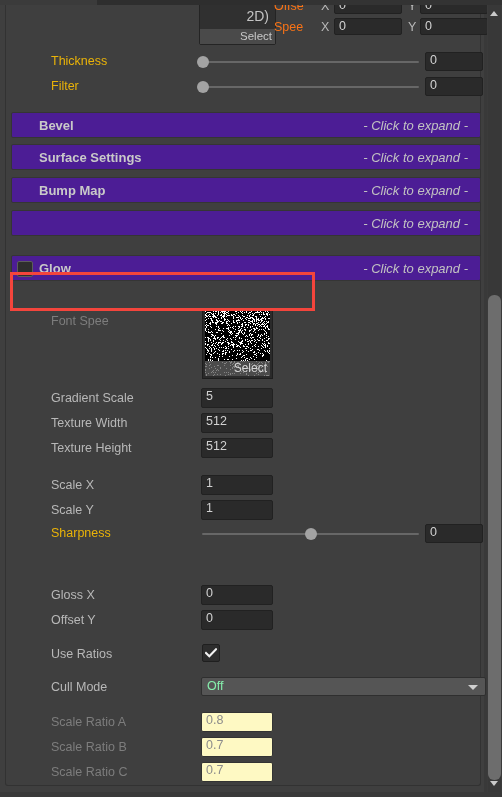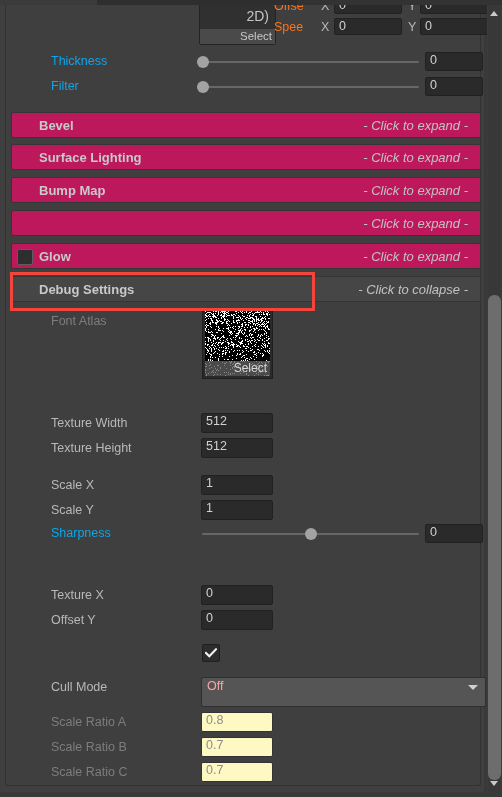--- a/index.html
+++ b/index.html
@@ -34,28 +34,28 @@
   .ovrow .xl{position:absolute;left:47px;top:2px;color:#b8b8b8;}
   .ovrow .yl{position:absolute;left:134px;top:2px;color:#b8b8b8;}
   .ovrow .fx{position:absolute;left:60px;top:0;width:68px;height:17px;}
   .ovrow .fy{position:absolute;left:146px;top:0;width:68px;height:17px;}
 
   .fld{background:#2a2a2a;border:1px solid #212121;border-radius:2px;box-sizing:border-box;
      color:#d2d2d2;font-size:12.5px;padding:0 4px;line-height:15px;overflow:hidden;white-space:nowrap;}
 
   
   .srow{position:absolute;left:0;width:484px;height:22px;}
-  .srow .lab{position:absolute;left:45px;top:3px;color:#0ea5e9;}
+  .srow .lab{position:absolute;left:45px;top:3px;color:#eab308;}
   .track{position:absolute;left:196px;top:10px;width:217px;height:2px;background:#676767;border-radius:1px;}
   .thumb{position:absolute;top:5px;width:12px;height:12px;border-radius:50%;background:#a3a3a3;}
   .srow .num{position:absolute;left:419px;top:1px;width:58px;height:19px;}
 
   
   .fold{position:absolute;left:5px;width:470px;height:26px;
-     background:#be185d;border:1px solid #353535;border-radius:2px;box-sizing:border-box;}
+     background:#4c1d95;border:1px solid #353535;border-radius:2px;box-sizing:border-box;}
   .fold .title{position:absolute;left:27px;top:5px;font-weight:bold;font-size:13px;color:#c9c9c9;}
   .fold .hint{position:absolute;right:12px;top:5px;font-style:italic;font-size:13px;color:#c2c2c2;}
   .fold .chk{position:absolute;left:5px;top:5px;width:14px;height:14px;
      background:#2e2e2e;border:1px solid #5d5d5d;border-radius:2px;}
   .fold.open{background:#464646;}
 
   
   .hilite{position:absolute;left:10px;top:272px;width:305px;height:39px;
      border:3px solid #f4453c;box-sizing:border-box;z-index:40;pointer-events:none;}
 
@@ -73,22 +73,22 @@
   .tex svg{display:block;}
   .texsel{position:absolute;left:2px;right:2px;bottom:2px;height:15px;background:rgba(96,96,96,.78);
      color:#d6d6d6;font-size:12px;line-height:15px;text-align:right;padding-right:3px;box-sizing:border-box;}
 
   
   .cbox{position:absolute;left:196px;top:639px;width:16px;height:16px;background:#2d2d2d;
      border:1px solid #1f1f1f;border-radius:2px;}
   .cbox svg{position:absolute;left:2px;top:3px;}
 
   
-  .dd{position:absolute;left:195px;top:672px;width:285px;height:30px;background:#555555;
-     border:1px solid #2f2f2f;border-radius:2px;box-sizing:border-box;color:#fca5a5;font-size:12.5px;}
+  .dd{position:absolute;left:195px;top:672px;width:285px;height:19px;background:#555555;
+     border:1px solid #2f2f2f;border-radius:2px;box-sizing:border-box;color:#86efac;font-size:12.5px;}
   .dd .ddv{position:absolute;left:5px;top:1px;}
   .dd .arw{position:absolute;right:7px;top:7px;width:0;height:0;
      border-left:5px solid transparent;border-right:5px solid transparent;border-top:5px solid #cfcfcf;}
 
   
   .sbar{position:absolute;right:0;top:5px;width:15px;height:787px;background:#3b3b3b;}
   .sbtrack{position:absolute;left:1px;top:0;width:13px;height:787px;background:#383838;}
   .sbthumb{position:absolute;left:1px;top:290px;width:13px;height:485px;background:#6d6d6d;border-radius:6px;}
   .sbup{position:absolute;left:3px;top:6px;width:0;height:0;
      border-left:4.5px solid transparent;border-right:4.5px solid transparent;border-bottom:5px solid #c9c9c9;}
@@ -146,62 +146,62 @@
         </div>
         <div class="fld num">0</div>
       </div>
 
       <div class="fold" style="top:107px">
         <div class="title">Bevel</div>
         <div class="hint">- Click to expand -</div>
       </div>
 
       <div class="fold" style="top:139px">
-        <div class="title">Surface Lighting</div>
+        <div class="title">Surface Settings</div>
         <div class="hint">- Click to expand -</div>
       </div>
 
       <div class="fold" style="top:172px">
         <div class="title">Bump Map</div>
         <div class="hint">- Click to expand -</div>
       </div>
 
       <div class="fold" style="top:205px">
         <div class="hint">- Click to expand -</div>
       </div>
 
-      <div class="fold" style="top:238px">
+      <div class="fold" style="top:250px">
         <div class="chk"></div>
         <div class="title">Glow</div>
         <div class="hint">- Click to expand -</div>
       </div>
 
-      <div class="fold open" style="top:271px">
-        <div class="title">Debug Settings</div>
-        <div class="hint">- Click to collapse -</div>
-      </div>
 
       <div class="row" style="top:305px">
-        <div class="lab" style="color:#7d7d7d">Font Atlas</div>
+        <div class="lab" style="color:#7d7d7d">Font Spee</div>
       </div>
       <div class="texwrap">
         <div class="tex">
           <svg width="65" height="65" viewBox="0 0 65 65" aria-hidden="true">
             <rect width="65" height="65" fill="#000"></rect>
             <g fill="#ffffff">
               
             </g>
             <g id="noise" fill="#fff">
                 <path d="M0 0h1v1h-1zM8 0h1v1h-1zM10 0h1v1h-1zM11 0h1v1h-1zM13 0h1v1h-1zM16 0h1v1h-1zM17 0h1v1h-1zM18 0h1v1h-1zM19 0h1v1h-1zM20 0h1v1h-1zM23 0h1v1h-1zM30 0h1v1h-1zM31 0h1v1h-1zM35 0h1v1h-1zM37 0h1v1h-1zM41 0h1v1h-1zM46 0h1v1h-1zM52 0h1v1h-1zM55 0h1v1h-1zM60 0h1v1h-1zM62 0h1v1h-1zM2 1h1v1h-1zM3 1h1v1h-1zM4 1h1v1h-1zM5 1h1v1h-1zM13 1h1v1h-1zM15 1h1v1h-1zM17 1h1v1h-1zM19 1h1v1h-1zM21 1h1v1h-1zM22 1h1v1h-1zM33 1h1v1h-1zM36 1h1v1h-1zM39 1h1v1h-1zM41 1h1v1h-1zM44 1h1v1h-1zM45 1h1v1h-1zM50 1h1v1h-1zM51 1h1v1h-1zM52 1h1v1h-1zM53 1h1v1h-1zM54 1h1v1h-1zM56 1h1v1h-1zM58 1h1v1h-1zM63 1h1v1h-1zM1 2h1v1h-1zM6 2h1v1h-1zM8 2h1v1h-1zM10 2h1v1h-1zM13 2h1v1h-1zM18 2h1v1h-1zM19 2h1v1h-1zM20 2h1v1h-1zM23 2h1v1h-1zM31 2h1v1h-1zM37 2h1v1h-1zM43 2h1v1h-1zM47 2h1v1h-1zM49 2h1v1h-1zM58 2h1v1h-1zM61 2h1v1h-1zM62 2h1v1h-1zM0 3h1v1h-1zM4 3h1v1h-1zM7 3h1v1h-1zM8 3h1v1h-1zM13 3h1v1h-1zM16 3h1v1h-1zM19 3h1v1h-1zM21 3h1v1h-1zM26 3h1v1h-1zM28 3h1v1h-1zM29 3h1v1h-1zM45 3h1v1h-1zM48 3h1v1h-1zM54 3h1v1h-1zM56 3h1v1h-1zM58 3h1v1h-1zM59 3h1v1h-1zM61 3h1v1h-1zM62 3h1v1h-1zM64 3h1v1h-1zM0 4h1v1h-1zM1 4h1v1h-1zM3 4h1v1h-1zM8 4h1v1h-1zM9 4h1v1h-1zM12 4h1v1h-1zM15 4h1v1h-1zM16 4h1v1h-1zM18 4h1v1h-1zM19 4h1v1h-1zM22 4h1v1h-1zM23 4h1v1h-1zM24 4h1v1h-1zM26 4h1v1h-1zM27 4h1v1h-1zM30 4h1v1h-1zM33 4h1v1h-1zM37 4h1v1h-1zM42 4h1v1h-1zM44 4h1v1h-1zM47 4h1v1h-1zM48 4h1v1h-1zM62 4h1v1h-1zM1 5h1v1h-1zM2 5h1v1h-1zM4 5h1v1h-1zM5 5h1v1h-1zM7 5h1v1h-1zM8 5h1v1h-1zM9 5h1v1h-1zM10 5h1v1h-1zM17 5h1v1h-1zM18 5h1v1h-1zM19 5h1v1h-1zM21 5h1v1h-1zM28 5h1v1h-1zM34 5h1v1h-1zM38 5h1v1h-1zM39 5h1v1h-1zM44 5h1v1h-1zM50 5h1v1h-1zM51 5h1v1h-1zM55 5h1v1h-1zM60 5h1v1h-1zM0 6h1v1h-1zM8 6h1v1h-1zM10 6h1v1h-1zM11 6h1v1h-1zM16 6h1v1h-1zM18 6h1v1h-1zM28 6h1v1h-1zM31 6h1v1h-1zM32 6h1v1h-1zM33 6h1v1h-1zM35 6h1v1h-1zM41 6h1v1h-1zM42 6h1v1h-1zM45 6h1v1h-1zM46 6h1v1h-1zM47 6h1v1h-1zM51 6h1v1h-1zM57 6h1v1h-1zM59 6h1v1h-1zM3 7h1v1h-1zM5 7h1v1h-1zM6 7h1v1h-1zM13 7h1v1h-1zM16 7h1v1h-1zM19 7h1v1h-1zM28 7h1v1h-1zM35 7h1v1h-1zM37 7h1v1h-1zM40 7h1v1h-1zM43 7h1v1h-1zM44 7h1v1h-1zM45 7h1v1h-1zM47 7h1v1h-1zM48 7h1v1h-1zM51 7h1v1h-1zM53 7h1v1h-1zM56 7h1v1h-1zM57 7h1v1h-1zM58 7h1v1h-1zM60 7h1v1h-1zM63 7h1v1h-1zM64 7h1v1h-1zM1 8h1v1h-1zM6 8h1v1h-1zM11 8h1v1h-1zM19 8h1v1h-1zM20 8h1v1h-1zM22 8h1v1h-1zM33 8h1v1h-1zM36 8h1v1h-1zM41 8h1v1h-1zM48 8h1v1h-1zM49 8h1v1h-1zM51 8h1v1h-1zM52 8h1v1h-1zM53 8h1v1h-1zM55 8h1v1h-1zM56 8h1v1h-1zM60 8h1v1h-1zM0 9h1v1h-1zM6 9h1v1h-1zM7 9h1v1h-1zM11 9h1v1h-1zM12 9h1v1h-1zM14 9h1v1h-1zM19 9h1v1h-1zM23 9h1v1h-1zM28 9h1v1h-1zM31 9h1v1h-1zM32 9h1v1h-1zM33 9h1v1h-1zM34 9h1v1h-1zM38 9h1v1h-1zM43 9h1v1h-1zM44 9h1v1h-1zM47 9h1v1h-1zM49 9h1v1h-1zM51 9h1v1h-1zM53 9h1v1h-1zM54 9h1v1h-1zM56 9h1v1h-1zM57 9h1v1h-1zM7 10h1v1h-1zM12 10h1v1h-1zM13 10h1v1h-1zM15 10h1v1h-1zM16 10h1v1h-1zM21 10h1v1h-1zM22 10h1v1h-1zM24 10h1v1h-1zM28 10h1v1h-1zM31 10h1v1h-1zM45 10h1v1h-1zM46 10h1v1h-1zM47 10h1v1h-1zM49 10h1v1h-1zM51 10h1v1h-1zM56 10h1v1h-1zM59 10h1v1h-1zM61 10h1v1h-1zM63 10h1v1h-1zM1 11h1v1h-1zM5 11h1v1h-1zM7 11h1v1h-1zM8 11h1v1h-1zM10 11h1v1h-1zM11 11h1v1h-1zM12 11h1v1h-1zM17 11h1v1h-1zM18 11h1v1h-1zM21 11h1v1h-1zM28 11h1v1h-1zM29 11h1v1h-1zM32 11h1v1h-1zM34 11h1v1h-1zM39 11h1v1h-1zM40 11h1v1h-1zM43 11h1v1h-1zM44 11h1v1h-1zM47 11h1v1h-1zM53 11h1v1h-1zM55 11h1v1h-1zM58 11h1v1h-1zM62 11h1v1h-1zM63 11h1v1h-1zM4 12h1v1h-1zM5 12h1v1h-1zM10 12h1v1h-1zM11 12h1v1h-1zM16 12h1v1h-1zM17 12h1v1h-1zM21 12h1v1h-1zM22 12h1v1h-1zM26 12h1v1h-1zM32 12h1v1h-1zM37 12h1v1h-1zM45 12h1v1h-1zM48 12h1v1h-1zM49 12h1v1h-1zM51 12h1v1h-1zM52 12h1v1h-1zM57 12h1v1h-1zM59 12h1v1h-1zM61 12h1v1h-1zM1 13h1v1h-1zM5 13h1v1h-1zM11 13h1v1h-1zM23 13h1v1h-1zM36 13h1v1h-1zM37 13h1v1h-1zM40 13h1v1h-1zM41 13h1v1h-1zM43 13h1v1h-1zM48 13h1v1h-1zM50 13h1v1h-1zM53 13h1v1h-1zM54 13h1v1h-1zM56 13h1v1h-1zM57 13h1v1h-1zM58 13h1v1h-1zM60 13h1v1h-1zM0 14h1v1h-1zM2 14h1v1h-1zM3 14h1v1h-1zM22 14h1v1h-1zM24 14h1v1h-1zM37 14h1v1h-1zM40 14h1v1h-1zM43 14h1v1h-1zM50 14h1v1h-1zM52 14h1v1h-1zM55 14h1v1h-1zM59 14h1v1h-1zM62 14h1v1h-1zM1 15h1v1h-1zM5 15h1v1h-1zM11 15h1v1h-1zM13 15h1v1h-1zM28 15h1v1h-1zM30 15h1v1h-1zM33 15h1v1h-1zM34 15h1v1h-1zM36 15h1v1h-1zM37 15h1v1h-1zM45 15h1v1h-1zM47 15h1v1h-1zM54 15h1v1h-1zM56 15h1v1h-1zM58 15h1v1h-1zM59 15h1v1h-1zM61 15h1v1h-1zM62 15h1v1h-1zM1 16h1v1h-1zM6 16h1v1h-1zM13 16h1v1h-1zM23 16h1v1h-1zM25 16h1v1h-1zM27 16h1v1h-1zM34 16h1v1h-1zM39 16h1v1h-1zM42 16h1v1h-1zM45 16h1v1h-1zM51 16h1v1h-1zM60 16h1v1h-1zM62 16h1v1h-1zM0 17h1v1h-1zM14 17h1v1h-1zM18 17h1v1h-1zM21 17h1v1h-1zM22 17h1v1h-1zM23 17h1v1h-1zM28 17h1v1h-1zM33 17h1v1h-1zM36 17h1v1h-1zM48 17h1v1h-1zM49 17h1v1h-1zM51 17h1v1h-1zM52 17h1v1h-1zM60 17h1v1h-1zM63 17h1v1h-1zM0 18h1v1h-1zM3 18h1v1h-1zM10 18h1v1h-1zM13 18h1v1h-1zM23 18h1v1h-1zM30 18h1v1h-1zM35 18h1v1h-1zM39 18h1v1h-1zM40 18h1v1h-1zM46 18h1v1h-1zM49 18h1v1h-1zM50 18h1v1h-1zM54 18h1v1h-1zM56 18h1v1h-1zM58 18h1v1h-1zM63 18h1v1h-1zM64 18h1v1h-1zM0 19h1v1h-1zM13 19h1v1h-1zM14 19h1v1h-1zM15 19h1v1h-1zM17 19h1v1h-1zM24 19h1v1h-1zM33 19h1v1h-1zM34 19h1v1h-1zM35 19h1v1h-1zM37 19h1v1h-1zM40 19h1v1h-1zM44 19h1v1h-1zM45 19h1v1h-1zM49 19h1v1h-1zM53 19h1v1h-1zM59 19h1v1h-1zM1 20h1v1h-1zM3 20h1v1h-1zM6 20h1v1h-1zM18 20h1v1h-1zM23 20h1v1h-1zM25 20h1v1h-1zM26 20h1v1h-1zM29 20h1v1h-1zM34 20h1v1h-1zM36 20h1v1h-1zM44 20h1v1h-1zM48 20h1v1h-1zM60 20h1v1h-1zM3 21h1v1h-1zM4 21h1v1h-1zM5 21h1v1h-1zM7 21h1v1h-1zM11 21h1v1h-1zM12 21h1v1h-1zM24 21h1v1h-1zM25 21h1v1h-1zM26 21h1v1h-1zM33 21h1v1h-1zM34 21h1v1h-1zM36 21h1v1h-1zM39 21h1v1h-1zM50 21h1v1h-1zM61 21h1v1h-1zM16 22h1v1h-1zM25 22h1v1h-1zM27 22h1v1h-1zM31 22h1v1h-1zM32 22h1v1h-1zM33 22h1v1h-1zM37 22h1v1h-1zM39 22h1v1h-1zM45 22h1v1h-1zM59 22h1v1h-1zM61 22h1v1h-1zM6 23h1v1h-1zM7 23h1v1h-1zM26 23h1v1h-1zM33 23h1v1h-1zM38 23h1v1h-1zM44 23h1v1h-1zM46 23h1v1h-1zM47 23h1v1h-1zM53 23h1v1h-1zM56 23h1v1h-1zM59 23h1v1h-1zM7 24h1v1h-1zM8 24h1v1h-1zM10 24h1v1h-1zM18 24h1v1h-1zM24 24h1v1h-1zM30 24h1v1h-1zM31 24h1v1h-1zM32 24h1v1h-1zM41 24h1v1h-1zM44 24h1v1h-1zM46 24h1v1h-1zM53 24h1v1h-1zM55 24h1v1h-1zM57 24h1v1h-1zM61 24h1v1h-1zM6 25h1v1h-1zM9 25h1v1h-1zM17 25h1v1h-1zM18 25h1v1h-1zM31 25h1v1h-1zM40 25h1v1h-1zM42 25h1v1h-1zM52 25h1v1h-1zM55 25h1v1h-1zM63 25h1v1h-1zM0 26h1v1h-1zM2 26h1v1h-1zM3 26h1v1h-1zM9 26h1v1h-1zM12 26h1v1h-1zM13 26h1v1h-1zM16 26h1v1h-1zM18 26h1v1h-1zM19 26h1v1h-1zM28 26h1v1h-1zM30 26h1v1h-1zM34 26h1v1h-1zM45 26h1v1h-1zM47 26h1v1h-1zM48 26h1v1h-1zM54 26h1v1h-1zM61 26h1v1h-1zM3 27h1v1h-1zM4 27h1v1h-1zM8 27h1v1h-1zM9 27h1v1h-1zM10 27h1v1h-1zM12 27h1v1h-1zM15 27h1v1h-1zM22 27h1v1h-1zM25 27h1v1h-1zM34 27h1v1h-1zM36 27h1v1h-1zM46 27h1v1h-1zM55 27h1v1h-1zM59 27h1v1h-1zM63 27h1v1h-1zM64 27h1v1h-1zM3 28h1v1h-1zM5 28h1v1h-1zM10 28h1v1h-1zM14 28h1v1h-1zM21 28h1v1h-1zM26 28h1v1h-1zM30 28h1v1h-1zM40 28h1v1h-1zM42 28h1v1h-1zM49 28h1v1h-1zM52 28h1v1h-1zM57 28h1v1h-1zM63 28h1v1h-1zM3 29h1v1h-1zM5 29h1v1h-1zM8 29h1v1h-1zM15 29h1v1h-1zM18 29h1v1h-1zM22 29h1v1h-1zM37 29h1v1h-1zM40 29h1v1h-1zM44 29h1v1h-1zM46 29h1v1h-1zM47 29h1v1h-1zM50 29h1v1h-1zM53 29h1v1h-1zM54 29h1v1h-1zM57 29h1v1h-1zM61 29h1v1h-1zM62 29h1v1h-1zM0 30h1v1h-1zM3 30h1v1h-1zM8 30h1v1h-1zM20 30h1v1h-1zM26 30h1v1h-1zM33 30h1v1h-1zM36 30h1v1h-1zM37 30h1v1h-1zM42 30h1v1h-1zM43 30h1v1h-1zM45 30h1v1h-1zM49 30h1v1h-1zM59 30h1v1h-1zM6 31h1v1h-1zM11 31h1v1h-1zM13 31h1v1h-1zM14 31h1v1h-1zM15 31h1v1h-1zM17 31h1v1h-1zM18 31h1v1h-1zM22 31h1v1h-1zM23 31h1v1h-1zM26 31h1v1h-1zM27 31h1v1h-1zM34 31h1v1h-1zM35 31h1v1h-1zM36 31h1v1h-1zM45 31h1v1h-1zM51 31h1v1h-1zM63 31h1v1h-1zM0 32h1v1h-1zM8 32h1v1h-1zM10 32h1v1h-1zM13 32h1v1h-1zM16 32h1v1h-1zM17 32h1v1h-1zM23 32h1v1h-1zM24 32h1v1h-1zM28 32h1v1h-1zM35 32h1v1h-1zM36 32h1v1h-1zM37 32h1v1h-1zM43 32h1v1h-1zM46 32h1v1h-1zM57 32h1v1h-1zM59 32h1v1h-1zM63 32h1v1h-1zM64 32h1v1h-1zM0 33h1v1h-1zM2 33h1v1h-1zM3 33h1v1h-1zM7 33h1v1h-1zM12 33h1v1h-1zM16 33h1v1h-1zM23 33h1v1h-1zM26 33h1v1h-1zM27 33h1v1h-1zM28 33h1v1h-1zM29 33h1v1h-1zM31 33h1v1h-1zM35 33h1v1h-1zM40 33h1v1h-1zM43 33h1v1h-1zM50 33h1v1h-1zM58 33h1v1h-1zM60 33h1v1h-1zM2 34h1v1h-1zM6 34h1v1h-1zM7 34h1v1h-1zM9 34h1v1h-1zM13 34h1v1h-1zM25 34h1v1h-1zM27 34h1v1h-1zM28 34h1v1h-1zM32 34h1v1h-1zM33 34h1v1h-1zM38 34h1v1h-1zM49 34h1v1h-1zM56 34h1v1h-1zM59 34h1v1h-1zM60 34h1v1h-1zM62 34h1v1h-1zM4 35h1v1h-1zM10 35h1v1h-1zM20 35h1v1h-1zM23 35h1v1h-1zM28 35h1v1h-1zM31 35h1v1h-1zM32 35h1v1h-1zM34 35h1v1h-1zM38 35h1v1h-1zM39 35h1v1h-1zM41 35h1v1h-1zM42 35h1v1h-1zM47 35h1v1h-1zM50 35h1v1h-1zM53 35h1v1h-1zM57 35h1v1h-1zM60 35h1v1h-1zM62 35h1v1h-1zM0 36h1v1h-1zM5 36h1v1h-1zM8 36h1v1h-1zM14 36h1v1h-1zM16 36h1v1h-1zM18 36h1v1h-1zM21 36h1v1h-1zM28 36h1v1h-1zM35 36h1v1h-1zM43 36h1v1h-1zM58 36h1v1h-1zM60 36h1v1h-1zM1 37h1v1h-1zM4 37h1v1h-1zM6 37h1v1h-1zM9 37h1v1h-1zM11 37h1v1h-1zM20 37h1v1h-1zM21 37h1v1h-1zM23 37h1v1h-1zM40 37h1v1h-1zM41 37h1v1h-1zM45 37h1v1h-1zM56 37h1v1h-1zM64 37h1v1h-1zM2 38h1v1h-1zM6 38h1v1h-1zM9 38h1v1h-1zM13 38h1v1h-1zM26 38h1v1h-1zM47 38h1v1h-1zM52 38h1v1h-1zM53 38h1v1h-1zM2 39h1v1h-1zM3 39h1v1h-1zM6 39h1v1h-1zM14 39h1v1h-1zM18 39h1v1h-1zM20 39h1v1h-1zM22 39h1v1h-1zM29 39h1v1h-1zM32 39h1v1h-1zM34 39h1v1h-1zM37 39h1v1h-1zM41 39h1v1h-1zM45 39h1v1h-1zM46 39h1v1h-1zM54 39h1v1h-1zM59 39h1v1h-1zM62 39h1v1h-1zM64 39h1v1h-1zM3 40h1v1h-1zM6 40h1v1h-1zM10 40h1v1h-1zM17 40h1v1h-1zM18 40h1v1h-1zM24 40h1v1h-1zM28 40h1v1h-1zM38 40h1v1h-1zM43 40h1v1h-1zM49 40h1v1h-1zM60 40h1v1h-1zM62 40h1v1h-1zM64 40h1v1h-1zM2 41h1v1h-1zM9 41h1v1h-1zM20 41h1v1h-1zM21 41h1v1h-1zM24 41h1v1h-1zM37 41h1v1h-1zM48 41h1v1h-1zM49 41h1v1h-1zM53 41h1v1h-1zM63 41h1v1h-1zM4 42h1v1h-1zM8 42h1v1h-1zM12 42h1v1h-1zM17 42h1v1h-1zM18 42h1v1h-1zM20 42h1v1h-1zM32 42h1v1h-1zM35 42h1v1h-1zM51 42h1v1h-1zM55 42h1v1h-1zM57 42h1v1h-1zM64 42h1v1h-1zM1 43h1v1h-1zM5 43h1v1h-1zM6 43h1v1h-1zM14 43h1v1h-1zM17 43h1v1h-1zM20 43h1v1h-1zM32 43h1v1h-1zM34 43h1v1h-1zM35 43h1v1h-1zM41 43h1v1h-1zM49 43h1v1h-1zM50 43h1v1h-1zM58 43h1v1h-1zM6 44h1v1h-1zM27 44h1v1h-1zM31 44h1v1h-1zM38 44h1v1h-1zM39 44h1v1h-1zM51 44h1v1h-1zM57 44h1v1h-1zM58 44h1v1h-1zM5 45h1v1h-1zM14 45h1v1h-1zM17 45h1v1h-1zM24 45h1v1h-1zM37 45h1v1h-1zM48 45h1v1h-1zM57 45h1v1h-1zM5 46h1v1h-1zM7 46h1v1h-1zM10 46h1v1h-1zM36 46h1v1h-1zM39 46h1v1h-1zM45 46h1v1h-1zM51 46h1v1h-1zM13 47h1v1h-1zM31 47h1v1h-1zM41 47h1v1h-1zM42 47h1v1h-1zM46 47h1v1h-1zM3 48h1v1h-1zM5 48h1v1h-1zM13 48h1v1h-1zM19 48h1v1h-1zM22 48h1v1h-1zM23 48h1v1h-1zM27 48h1v1h-1zM40 48h1v1h-1zM44 48h1v1h-1zM49 48h1v1h-1zM3 49h1v1h-1zM5 49h1v1h-1zM7 49h1v1h-1zM13 49h1v1h-1zM36 49h1v1h-1zM38 49h1v1h-1zM40 49h1v1h-1zM42 49h1v1h-1zM61 49h1v1h-1zM6 50h1v1h-1zM24 50h1v1h-1zM26 50h1v1h-1zM29 50h1v1h-1zM35 50h1v1h-1zM37 50h1v1h-1zM39 50h1v1h-1zM43 50h1v1h-1zM51 50h1v1h-1zM62 50h1v1h-1zM63 50h1v1h-1zM64 50h1v1h-1zM4 51h1v1h-1zM17 51h1v1h-1zM21 51h1v1h-1zM25 51h1v1h-1zM26 51h1v1h-1zM29 51h1v1h-1zM32 51h1v1h-1zM33 51h1v1h-1zM54 51h1v1h-1zM56 51h1v1h-1zM60 51h1v1h-1zM63 51h1v1h-1zM0 52h1v1h-1zM19 52h1v1h-1zM20 52h1v1h-1zM25 52h1v1h-1zM28 52h1v1h-1zM31 52h1v1h-1zM34 52h1v1h-1zM47 52h1v1h-1zM53 52h1v1h-1zM57 52h1v1h-1zM1 53h1v1h-1zM5 53h1v1h-1zM27 53h1v1h-1zM46 53h1v1h-1zM49 53h1v1h-1zM52 53h1v1h-1zM61 53h1v1h-1zM4 54h1v1h-1zM12 54h1v1h-1zM13 54h1v1h-1zM19 54h1v1h-1zM25 54h1v1h-1zM30 54h1v1h-1zM32 54h1v1h-1zM33 54h1v1h-1zM49 54h1v1h-1zM51 54h1v1h-1zM53 54h1v1h-1zM54 54h1v1h-1zM0 55h1v1h-1zM1 55h1v1h-1zM9 55h1v1h-1zM28 55h1v1h-1zM29 55h1v1h-1zM31 55h1v1h-1zM33 55h1v1h-1zM41 55h1v1h-1zM52 55h1v1h-1zM62 55h1v1h-1zM6 56h1v1h-1zM15 56h1v1h-1zM27 56h1v1h-1zM29 56h1v1h-1zM35 56h1v1h-1zM37 56h1v1h-1zM51 56h1v1h-1zM54 56h1v1h-1zM56 56h1v1h-1zM4 57h1v1h-1zM10 57h1v1h-1zM15 57h1v1h-1zM21 57h1v1h-1zM27 57h1v1h-1zM37 57h1v1h-1zM43 57h1v1h-1zM47 57h1v1h-1zM52 57h1v1h-1zM53 57h1v1h-1zM0 58h1v1h-1zM12 58h1v1h-1zM25 58h1v1h-1zM35 58h1v1h-1zM45 58h1v1h-1zM51 58h1v1h-1zM52 58h1v1h-1zM57 58h1v1h-1zM0 59h1v1h-1zM8 59h1v1h-1zM11 59h1v1h-1zM13 59h1v1h-1zM31 59h1v1h-1zM41 59h1v1h-1zM45 59h1v1h-1zM51 59h1v1h-1zM55 59h1v1h-1zM60 59h1v1h-1zM7 60h1v1h-1zM31 60h1v1h-1zM36 60h1v1h-1zM54 60h1v1h-1zM58 60h1v1h-1zM0 61h1v1h-1zM6 61h1v1h-1zM8 61h1v1h-1zM10 61h1v1h-1zM19 61h1v1h-1zM21 61h1v1h-1zM23 61h1v1h-1zM38 61h1v1h-1zM53 61h1v1h-1zM55 61h1v1h-1zM60 61h1v1h-1zM3 62h1v1h-1zM25 62h1v1h-1zM27 62h1v1h-1zM29 62h1v1h-1zM35 62h1v1h-1zM41 62h1v1h-1zM51 62h1v1h-1zM1 63h1v1h-1zM9 63h1v1h-1zM12 63h1v1h-1zM15 63h1v1h-1zM23 63h1v1h-1zM25 63h1v1h-1zM41 63h1v1h-1zM53 63h1v1h-1zM1 64h1v1h-1zM8 64h1v1h-1zM20 64h1v1h-1zM43 64h1v1h-1zM49 64h1v1h-1zM59 64h1v1h-1zM61 64h1v1h-1zM62 64h1v1h-1zM63 64h1v1h-1z" fill="#ffffff"></path>
               </g>
           </svg>
         </div>
         <div class="texsel">Select</div>
       </div>
 
+      <div class="row" style="top:382px">
+        <div class="lab">Gradient Scale</div>
+        <div class="fld val">5</div>
+      </div>
       <div class="row" style="top:407px">
         <div class="lab">Texture Width</div>
         <div class="fld val">512</div>
       </div>
       <div class="row" style="top:432px">
         <div class="lab">Texture Height</div>
         <div class="fld val">512</div>
       </div>
 
       <div class="row" style="top:469px">
@@ -216,28 +216,31 @@
       <div class="srow" style="top:518px">
         <div class="lab">Sharpness</div>
         <div class="track">
           <div class="thumb" style="left:103px;top:-5px"></div>
         </div>
         <div class="fld num">0</div>
       </div>
 
 
       <div class="row" style="top:579px">
-        <div class="lab">Texture X</div>
+        <div class="lab">Gloss X</div>
         <div class="fld val">0</div>
       </div>
       <div class="row" style="top:604px">
         <div class="lab">Offset Y</div>
         <div class="fld val">0</div>
       </div>
 
+      <div class="row" style="top:638px">
+        <div class="lab">Use Ratios</div>
+      </div>
       <div class="cbox">
         <svg width="12" height="10" viewBox="0 0 12 10" aria-hidden="true">
           <path d="M1 5 L4.3 8.3 L11 1.3" stroke="#f2f2f2" stroke-width="2.1" fill="none" stroke-linecap="square"></path>
         </svg>
       </div>
 
       <div class="row" style="top:671px">
         <div class="lab">Cull Mode</div>
       </div>
       <div class="dd">

